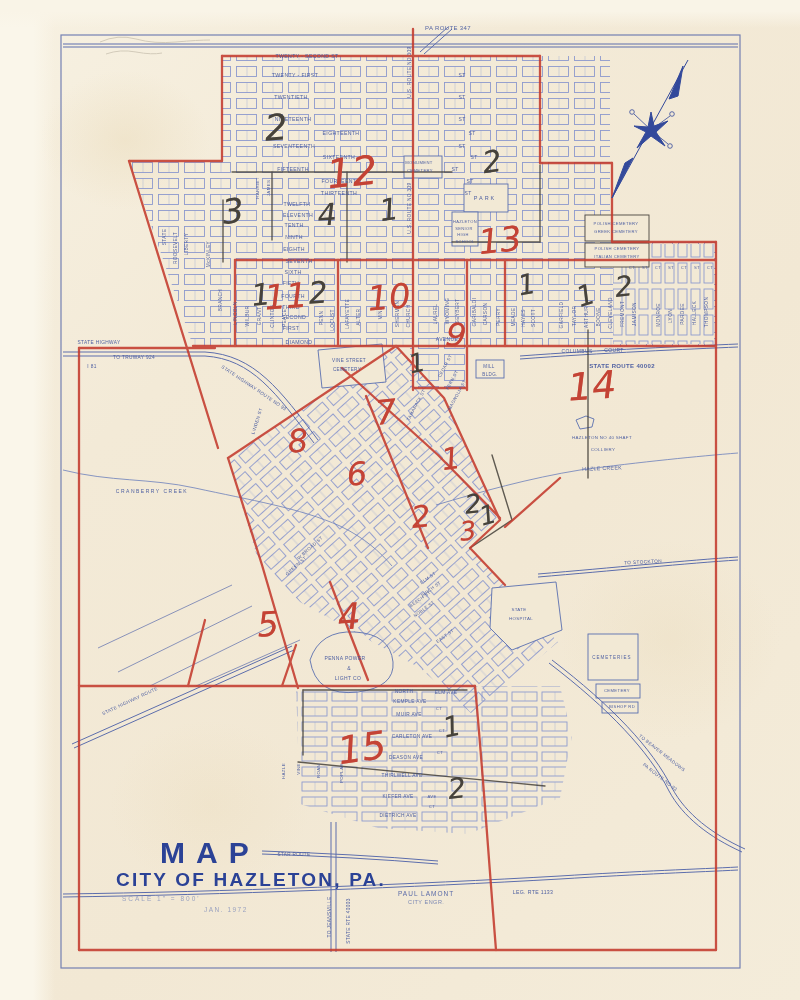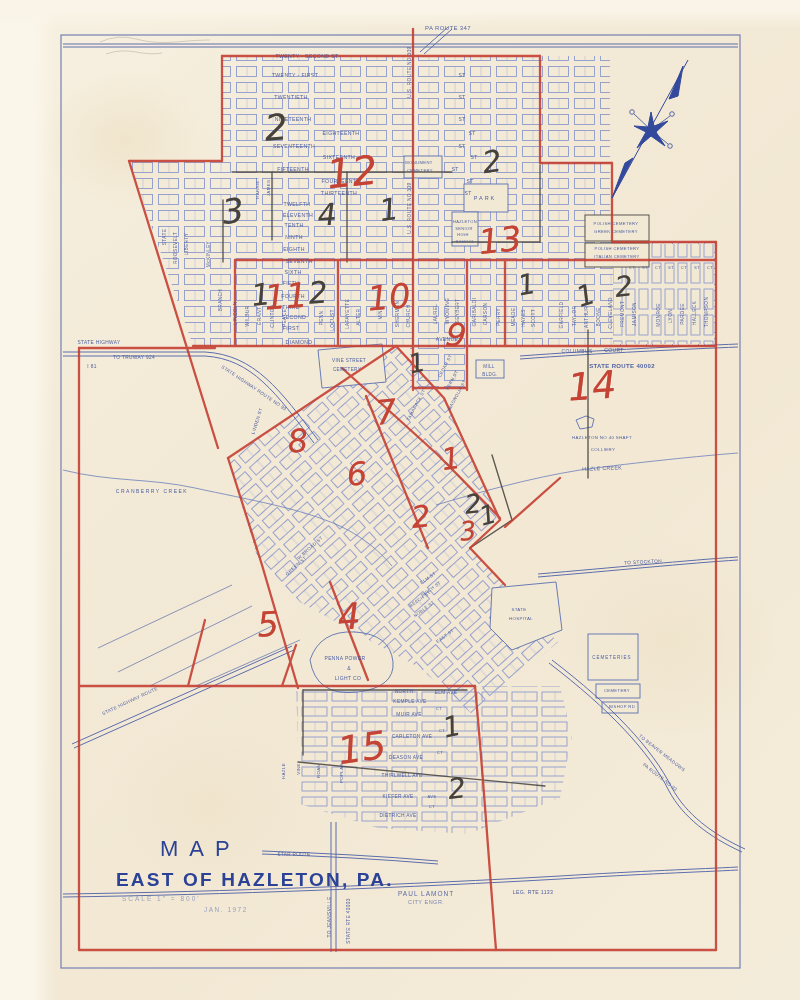--- a/index.html
+++ b/index.html
@@ -12,21 +12,21 @@
         background:linear-gradient(180deg,#f9f4e7 40%,rgba(249,244,231,0));pointer-events:none;}
   .stain{position:absolute;border-radius:50%;pointer-events:none;}
   svg.art{position:absolute;left:0;top:0;}
   #label-layer{position:absolute;left:0;top:0;width:800px;height:1000px;pointer-events:none;}
   #label-layer span{position:absolute;white-space:nowrap;transform-origin:center;}
   .ml{color:#45589f;letter-spacing:.35px;opacity:.95;}
   .wn{font-family:"DejaVu Sans",sans-serif;font-style:italic;line-height:1;}
   .wn.red{color:#c44335;text-shadow:0 0 .6px rgba(196,67,53,.6);}
   .wn.black{color:#46423b;text-shadow:0 0 .4px rgba(70,66,59,.45);}
   .tb{position:absolute;white-space:nowrap;}
-  .title-map{left:160px;top:836px;font-size:22px;font-weight:normal;letter-spacing:11px;color:#2b4296;}
+  .title-map{left:160px;top:836px;font-size:30px;font-weight:bold;letter-spacing:11px;color:#2b4296;}
   .title-city{left:116px;top:869px;font-size:19px;font-weight:bold;letter-spacing:2.2px;color:#2b4296;}
   .title-scale{left:122px;top:895px;font-size:6.5px;color:#9aa2c0;letter-spacing:2px;}
   .title-eng{left:398px;top:890px;font-size:6.5px;color:#5a6aa8;letter-spacing:1px;}
   .title-engt{left:408px;top:899px;font-size:5.5px;color:#7c88b4;letter-spacing:.5px;}
   .title-date{left:204px;top:906px;font-size:6.5px;color:#9aa2c0;letter-spacing:1.5px;}
 </style>
 </head>
 <body>
 
 <div class="page">
@@ -370,18 +370,18 @@
       <span class="wn red" style="left: 421px; top: 517px; font-size: 30px; transform: translate(-50%, -50%) rotate(-6deg);">2</span>
       <span class="wn red" style="left: 468px; top: 531px; font-size: 26px; transform: translate(-50%, -50%) rotate(-6deg);">3</span>
       <span class="wn red" style="left: 268px; top: 624px; font-size: 34px; transform: translate(-50%, -50%) rotate(-4deg);">5</span>
       <span class="wn red" style="left: 349px; top: 617px; font-size: 36px; transform: translate(-50%, -50%) rotate(-4deg);">4</span>
       <span class="wn red" style="left: 362px; top: 748px; font-size: 38px; transform: translate(-50%, -50%) rotate(-8deg);">15</span>
       <span class="wn black" style="left: 452px; top: 727px; font-size: 28px; transform: translate(-50%, -50%) rotate(-12deg);">1</span>
       <span class="wn black" style="left: 457px; top: 789px; font-size: 28px; transform: translate(-50%, -50%) rotate(-6deg);">2</span>
     </div>
 
   <div class="tb title-map">MAP</div>
-  <div class="tb title-city">EAST OF HAZLETON, PA.</div>
+  <div class="tb title-city">CITY OF HAZLETON, PA.</div>
   <div class="tb title-scale">SCALE  1" = 800'</div>
   <div class="tb title-eng">PAUL LAMONT</div>
   <div class="tb title-engt">CITY ENGR.</div>
   <div class="tb title-date">JAN. 1972</div>
 </div>
 
 </body></html>

